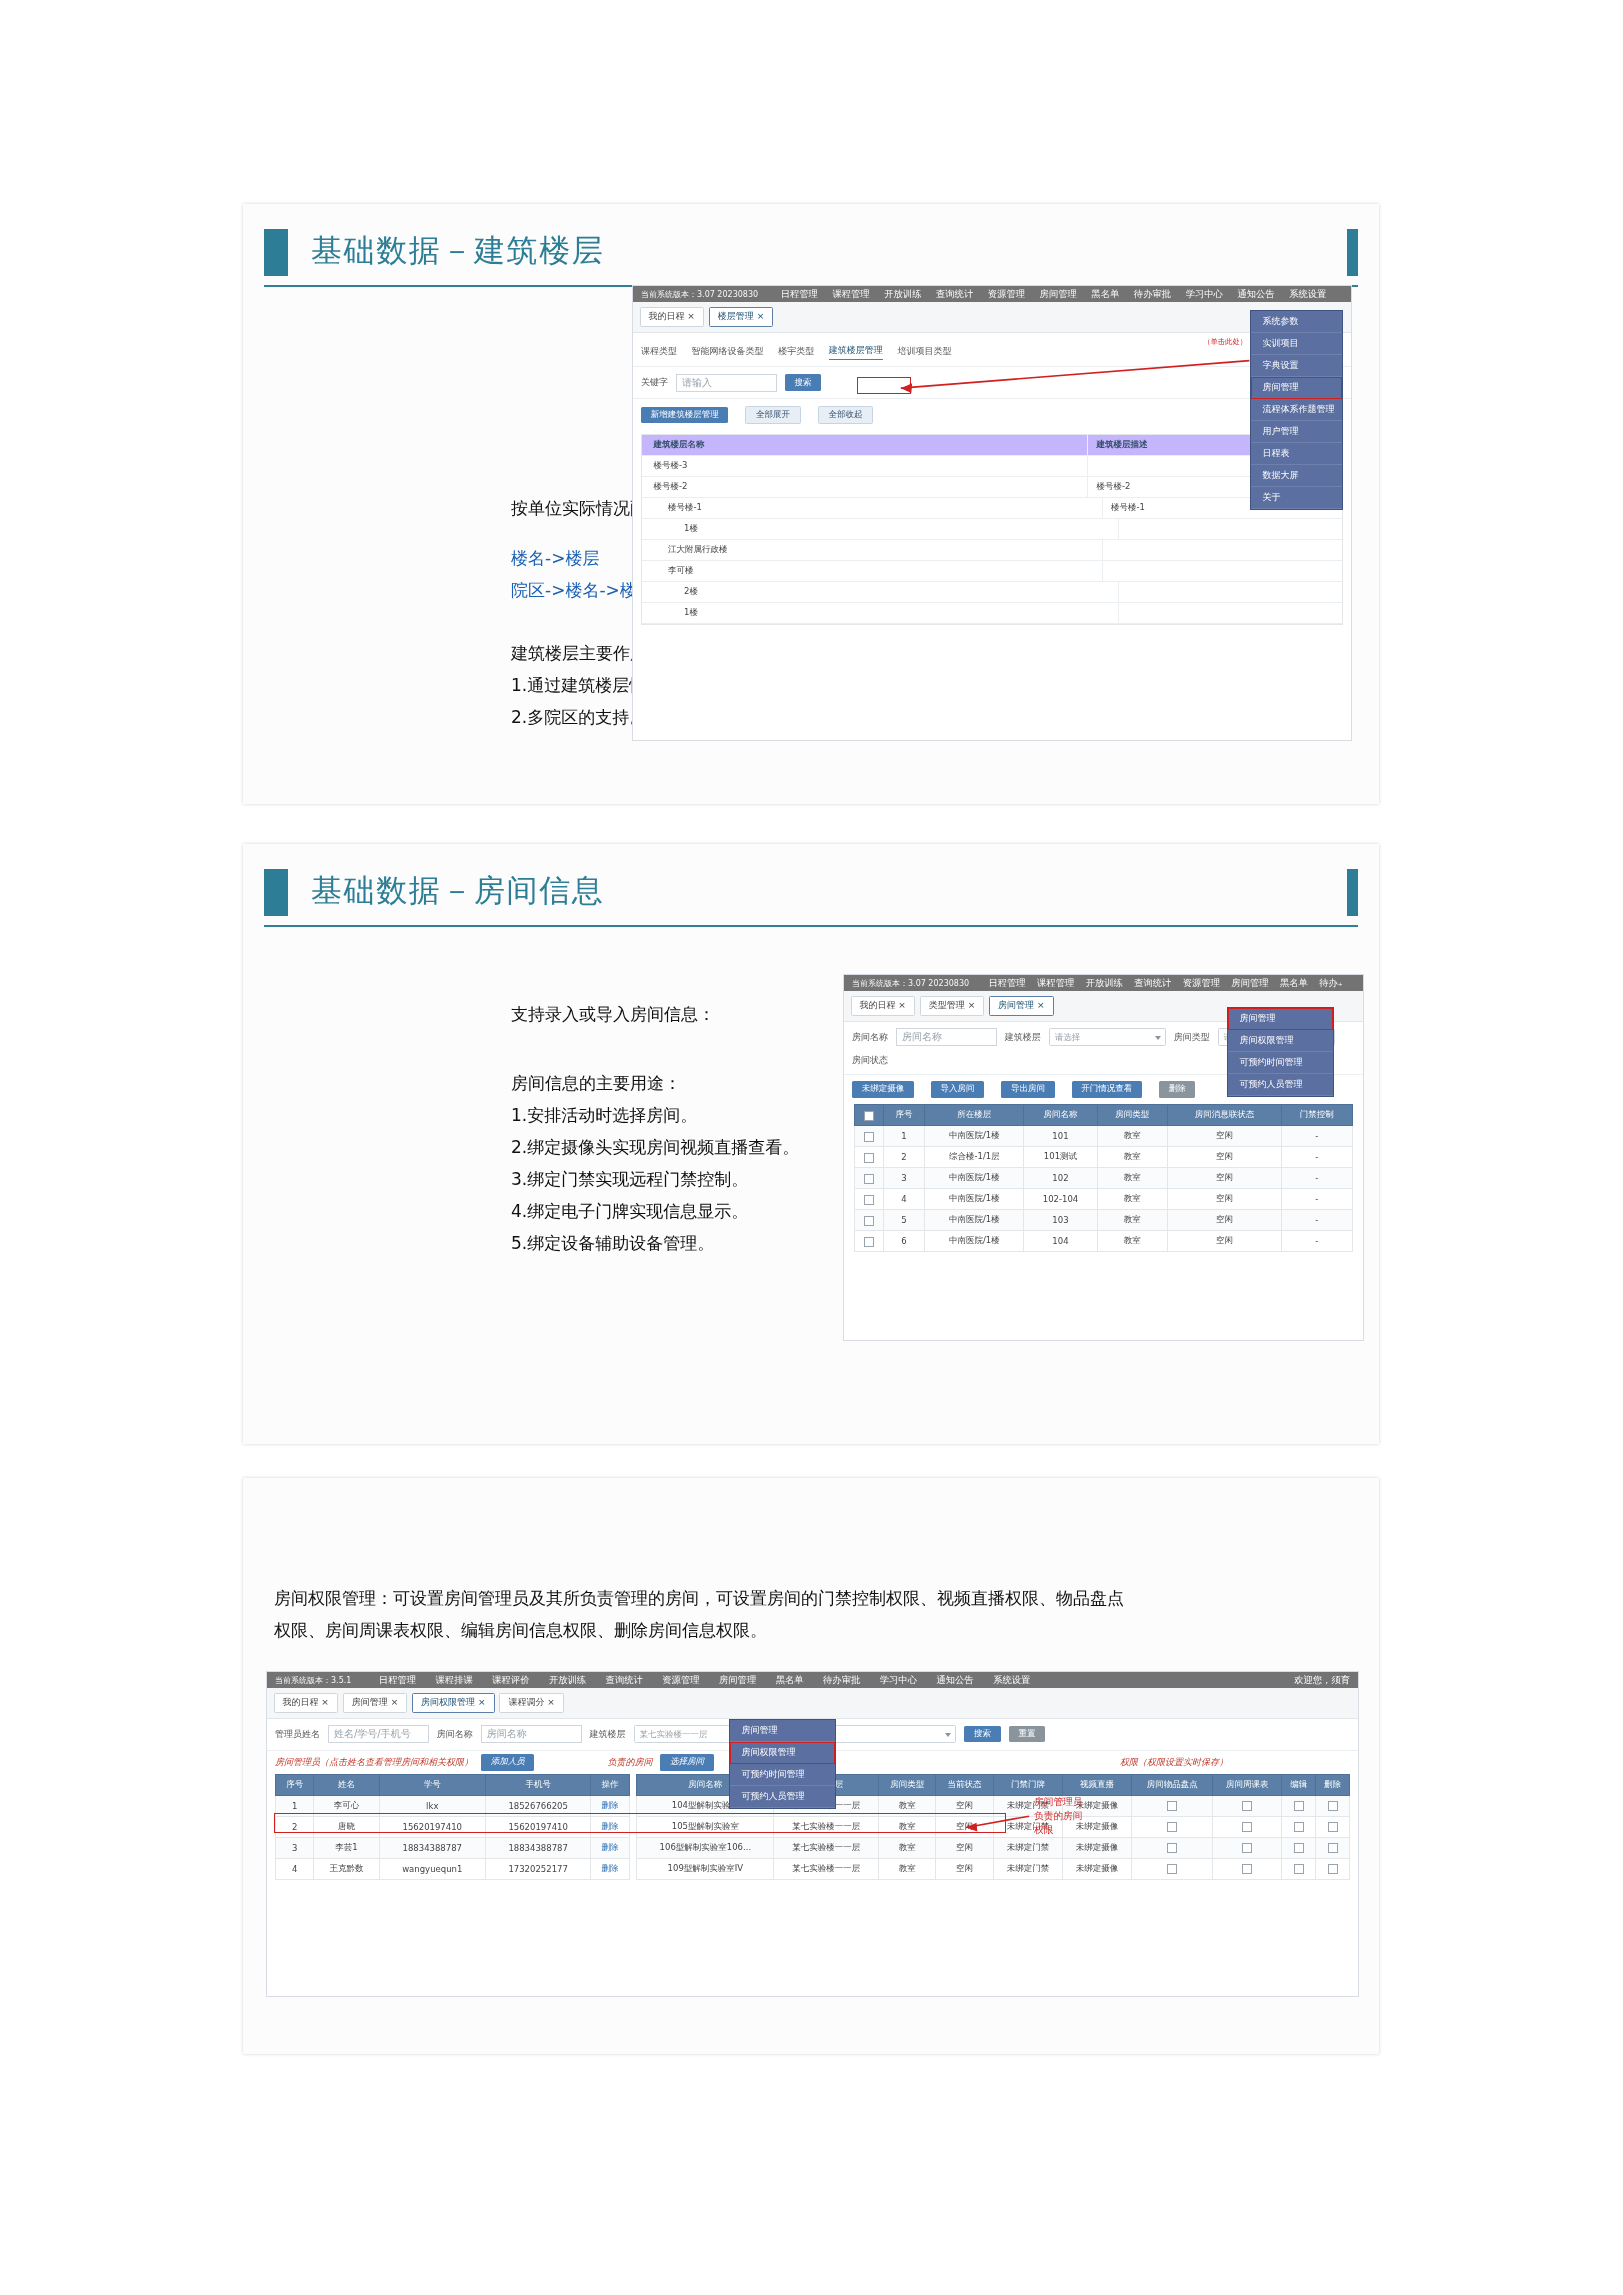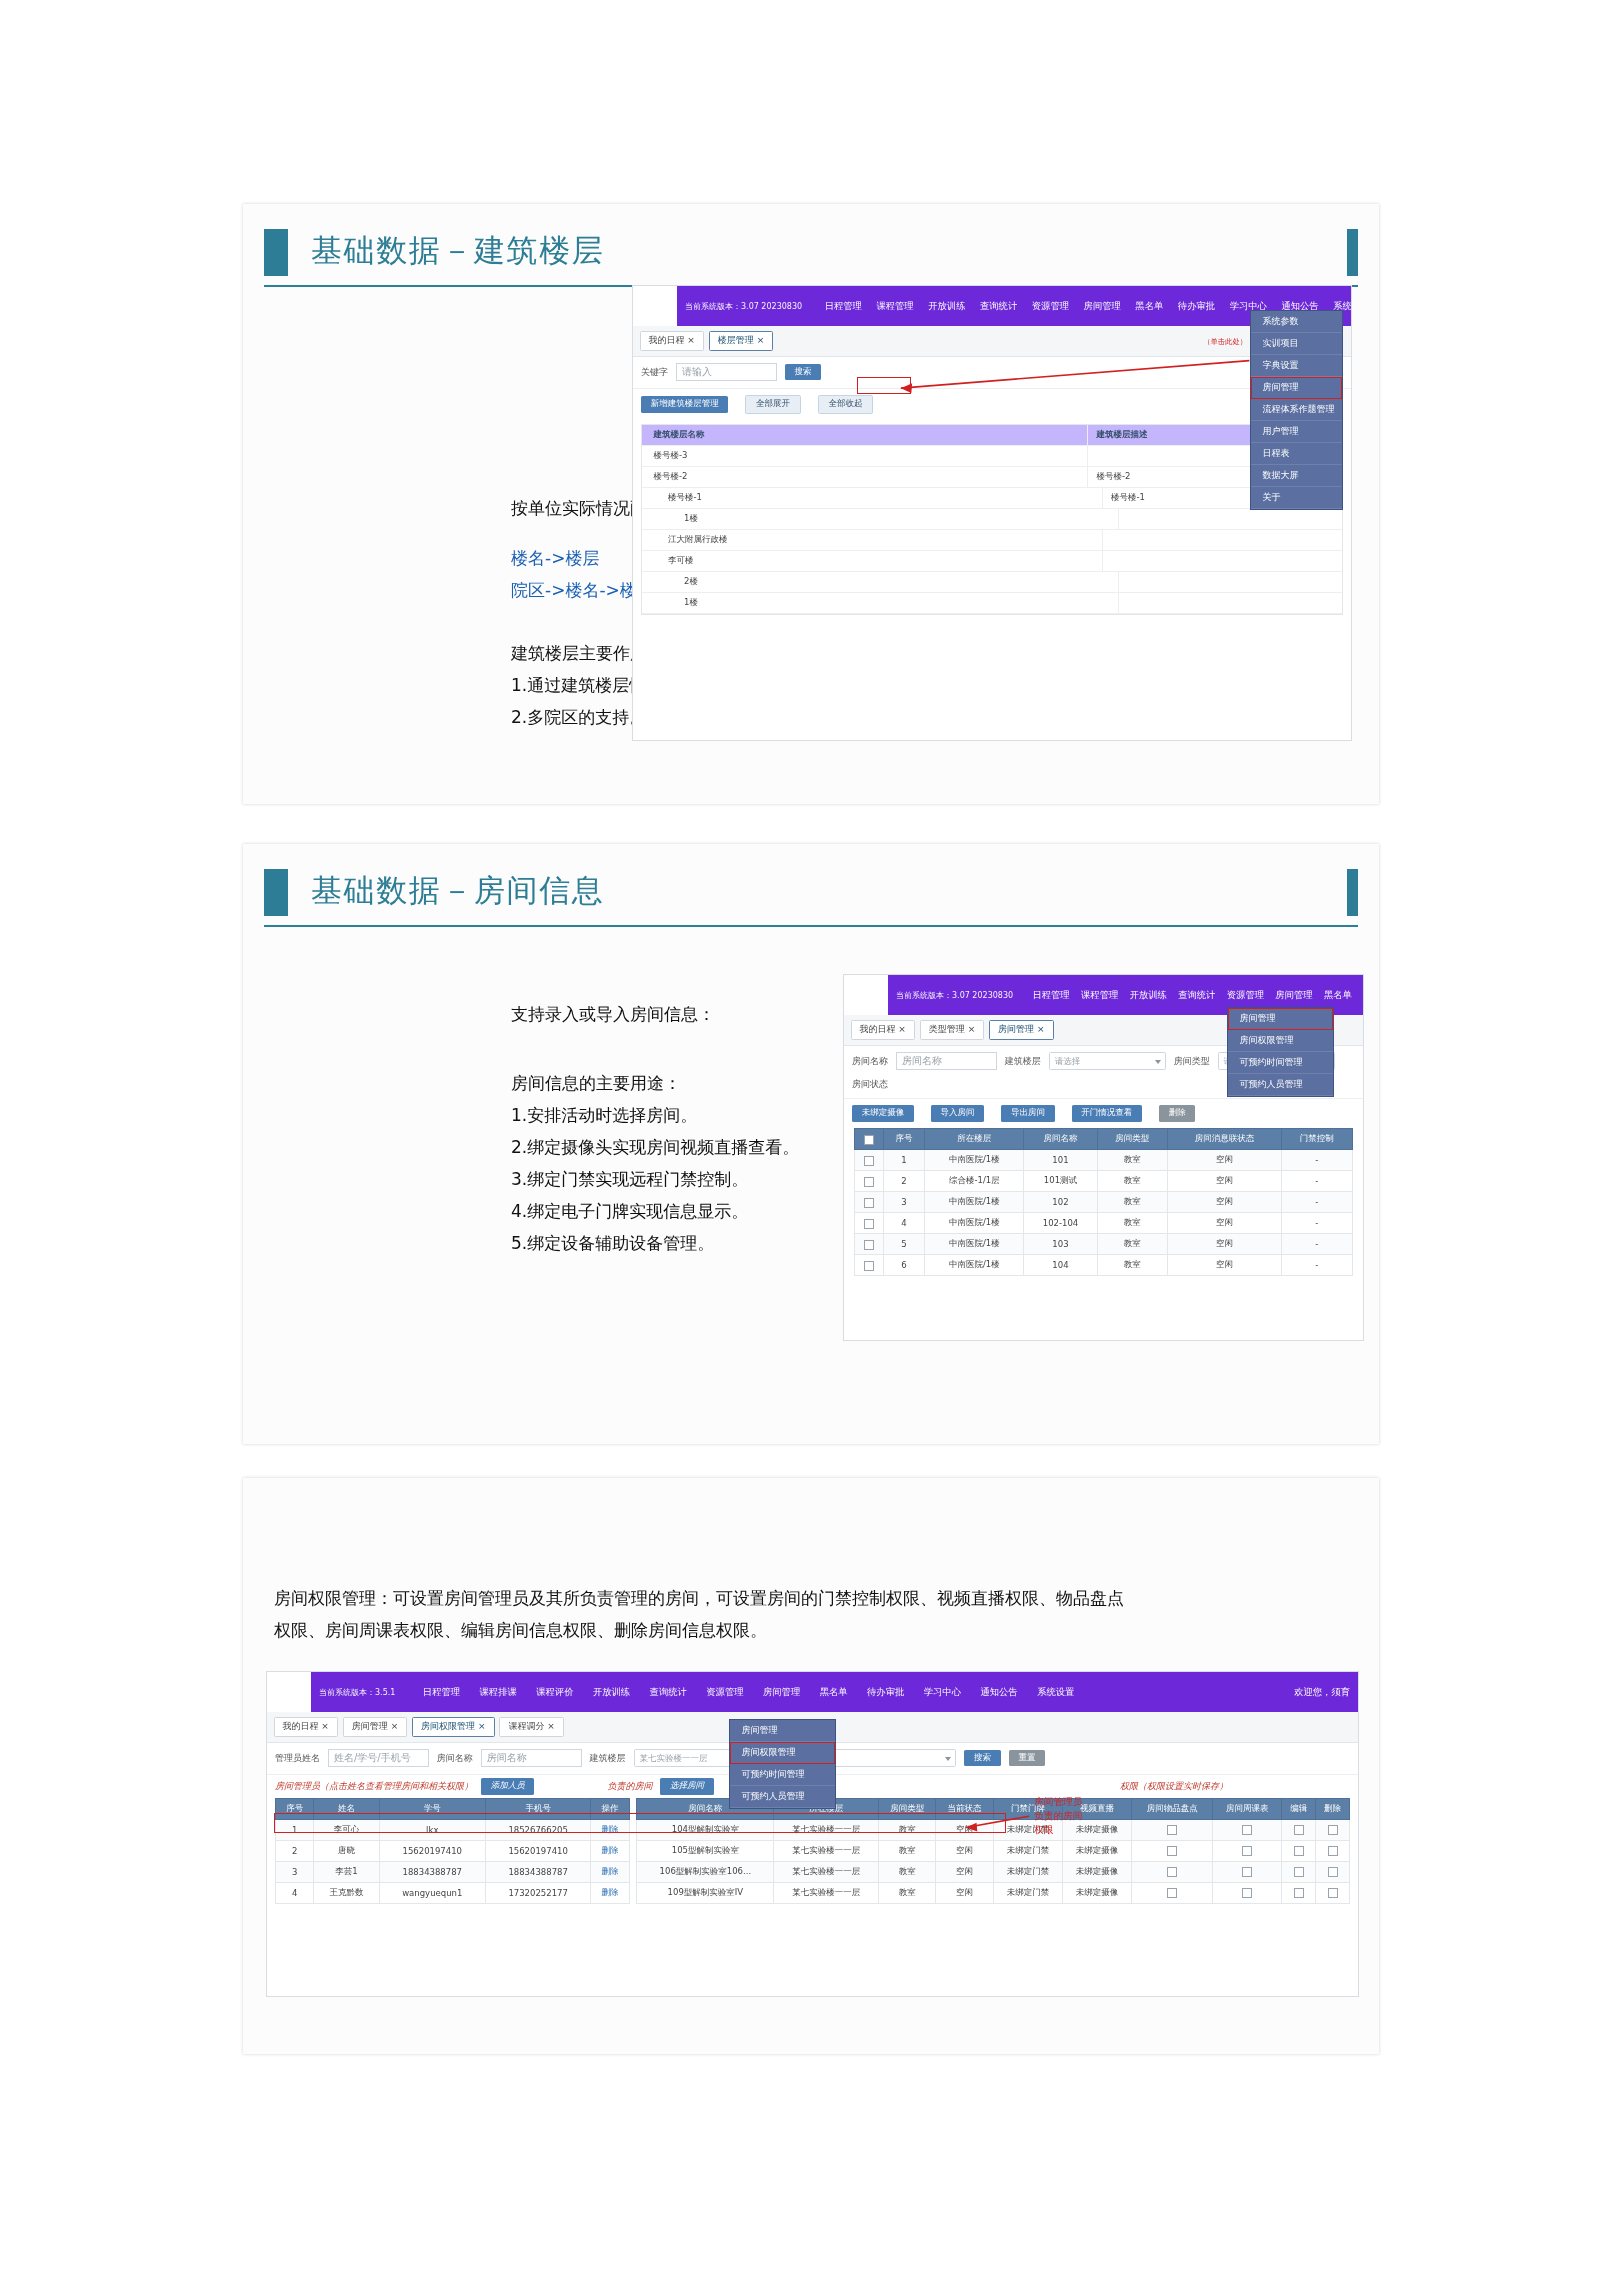--- a/index.html
+++ b/index.html
@@ -52,30 +52,29 @@
   
   .app{
     background:#ffffff;
     border:0.8px solid #d8dde3;
     font-size:9px;
     color:#333;
     position:relative;
     overflow:hidden;
   }
   .app-topbar{
-    background:#6d28d9;
+    background:#737373;
     color:#fff;
-    height:40px;
+    height:16px;
     display:flex;
     align-items:center;
     padding:0 8px;
     font-size:9.3px;
     gap:14.6px;
     white-space:nowrap;
-    margin-left:44px;
   }
   .app-topbar .ver{font-size:8px;opacity:.95;margin-right:8px;}
   .app-topbar .spacer{flex:1;}
   .tabbar{
     display:flex;align-items:center;gap:4.9px;
     padding:4.9px 6.5px;background:#f4f6f8;border-bottom:0.8px solid #e2e6ea;
   }
   .tab{
     background:#fff;border:0.8px solid #cfd6dd;border-radius:1.6px;
     padding:2.4px 8px;font-size:9px;color:#444;white-space:nowrap;
@@ -166,20 +165,27 @@
         <span>学习中心</span>
         <span>通知公告</span>
         <span>系统设置</span>
       </div>
 
       <div class="tabbar">
         <span class="tab">我的日程 ×</span>
         <span class="tab active">楼层管理 ×</span>
       </div>
 
+      <div class="filters" style="gap:14.6px;padding-top:11.4px;">
+        <span class="fl">课程类型</span>
+        <span class="fl">智能网络设备类型</span>
+        <span class="fl">楼宇类型</span>
+        <span class="fl" style="color:#1b4f72;border-bottom:1.6px solid #4b7db5;padding-bottom:1.6px;">建筑楼层管理</span>
+        <span class="fl">培训项目类型</span>
+      </div>
 
       <div class="filters">
         <span class="fl">关键字</span>
         <span class="inp">请输入</span>
         <span class="btn">搜索</span>
       </div>
 
       <div class="toolbar">
         <span class="btn">新增建筑楼层管理</span>
         <span class="btn light">全部展开</span>

